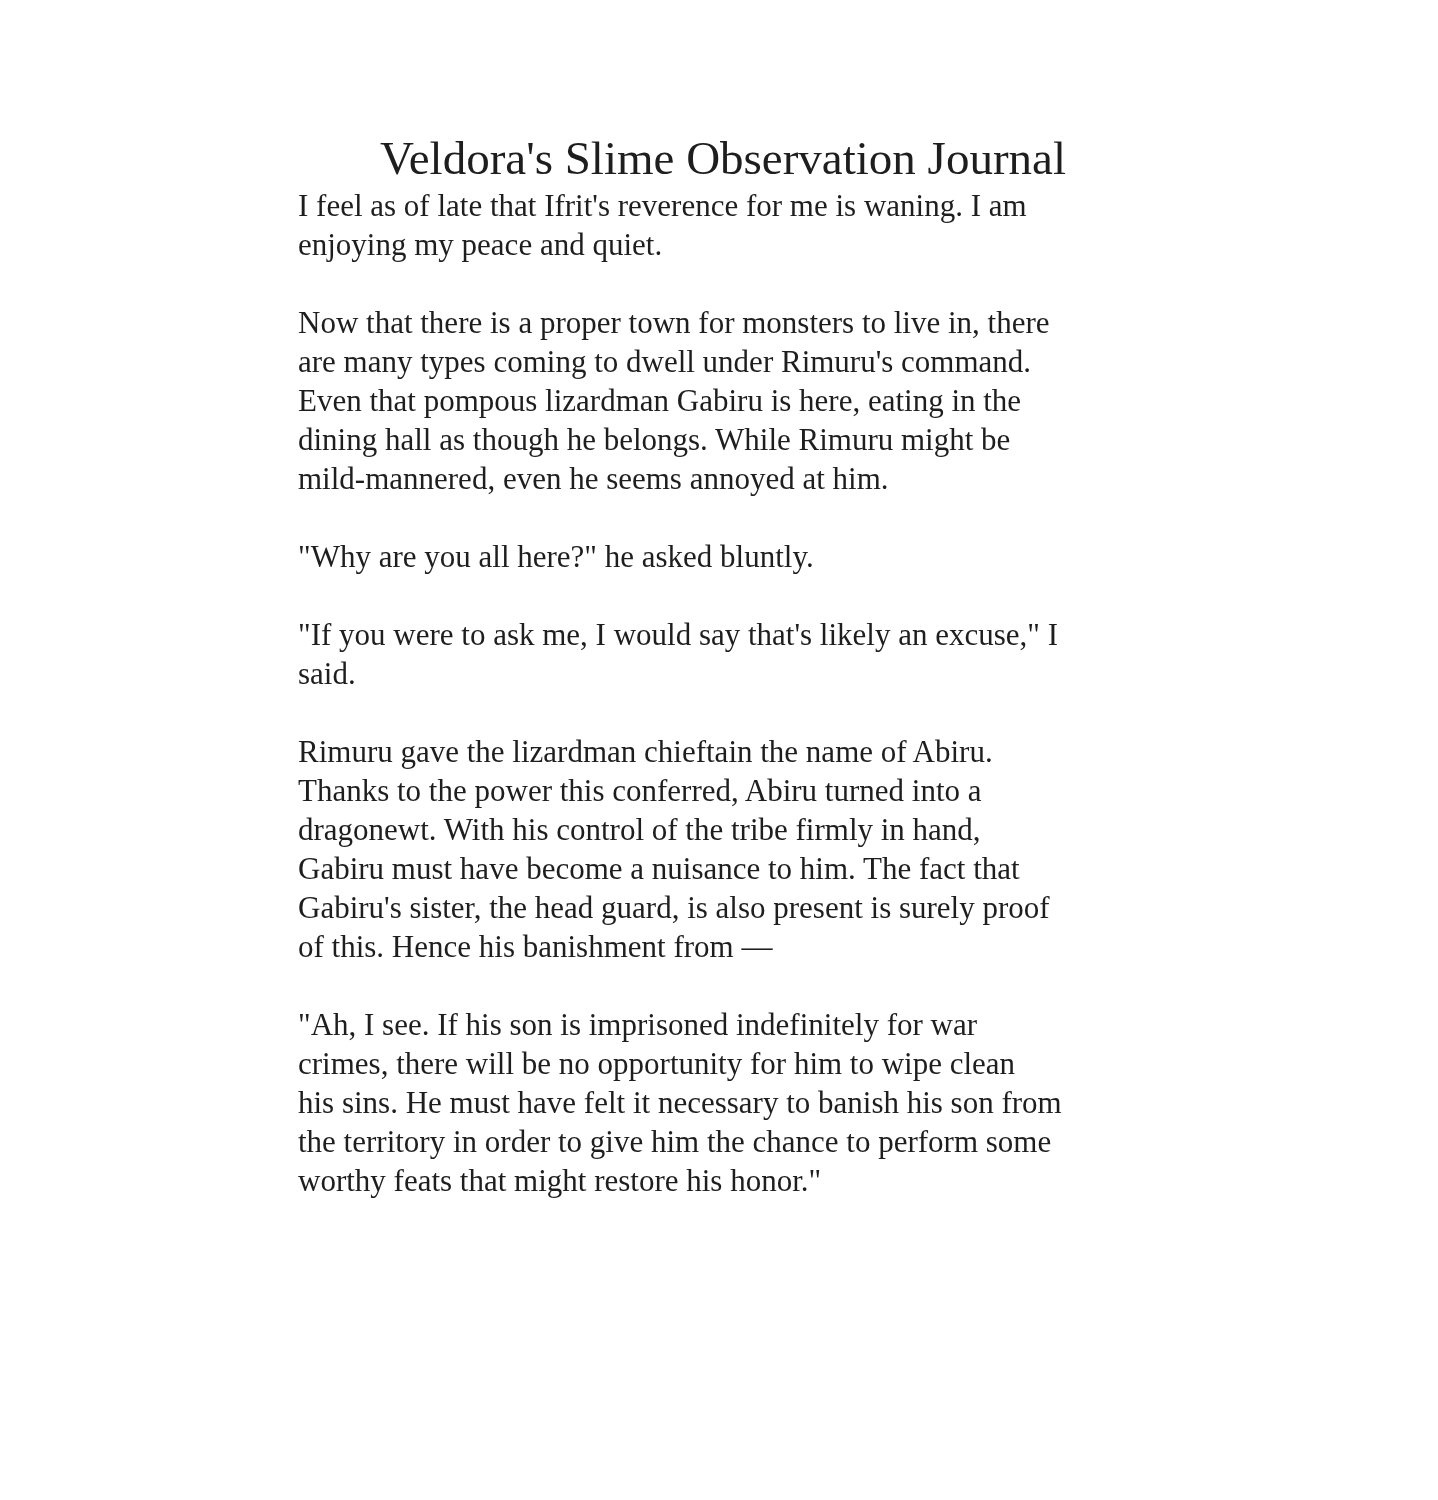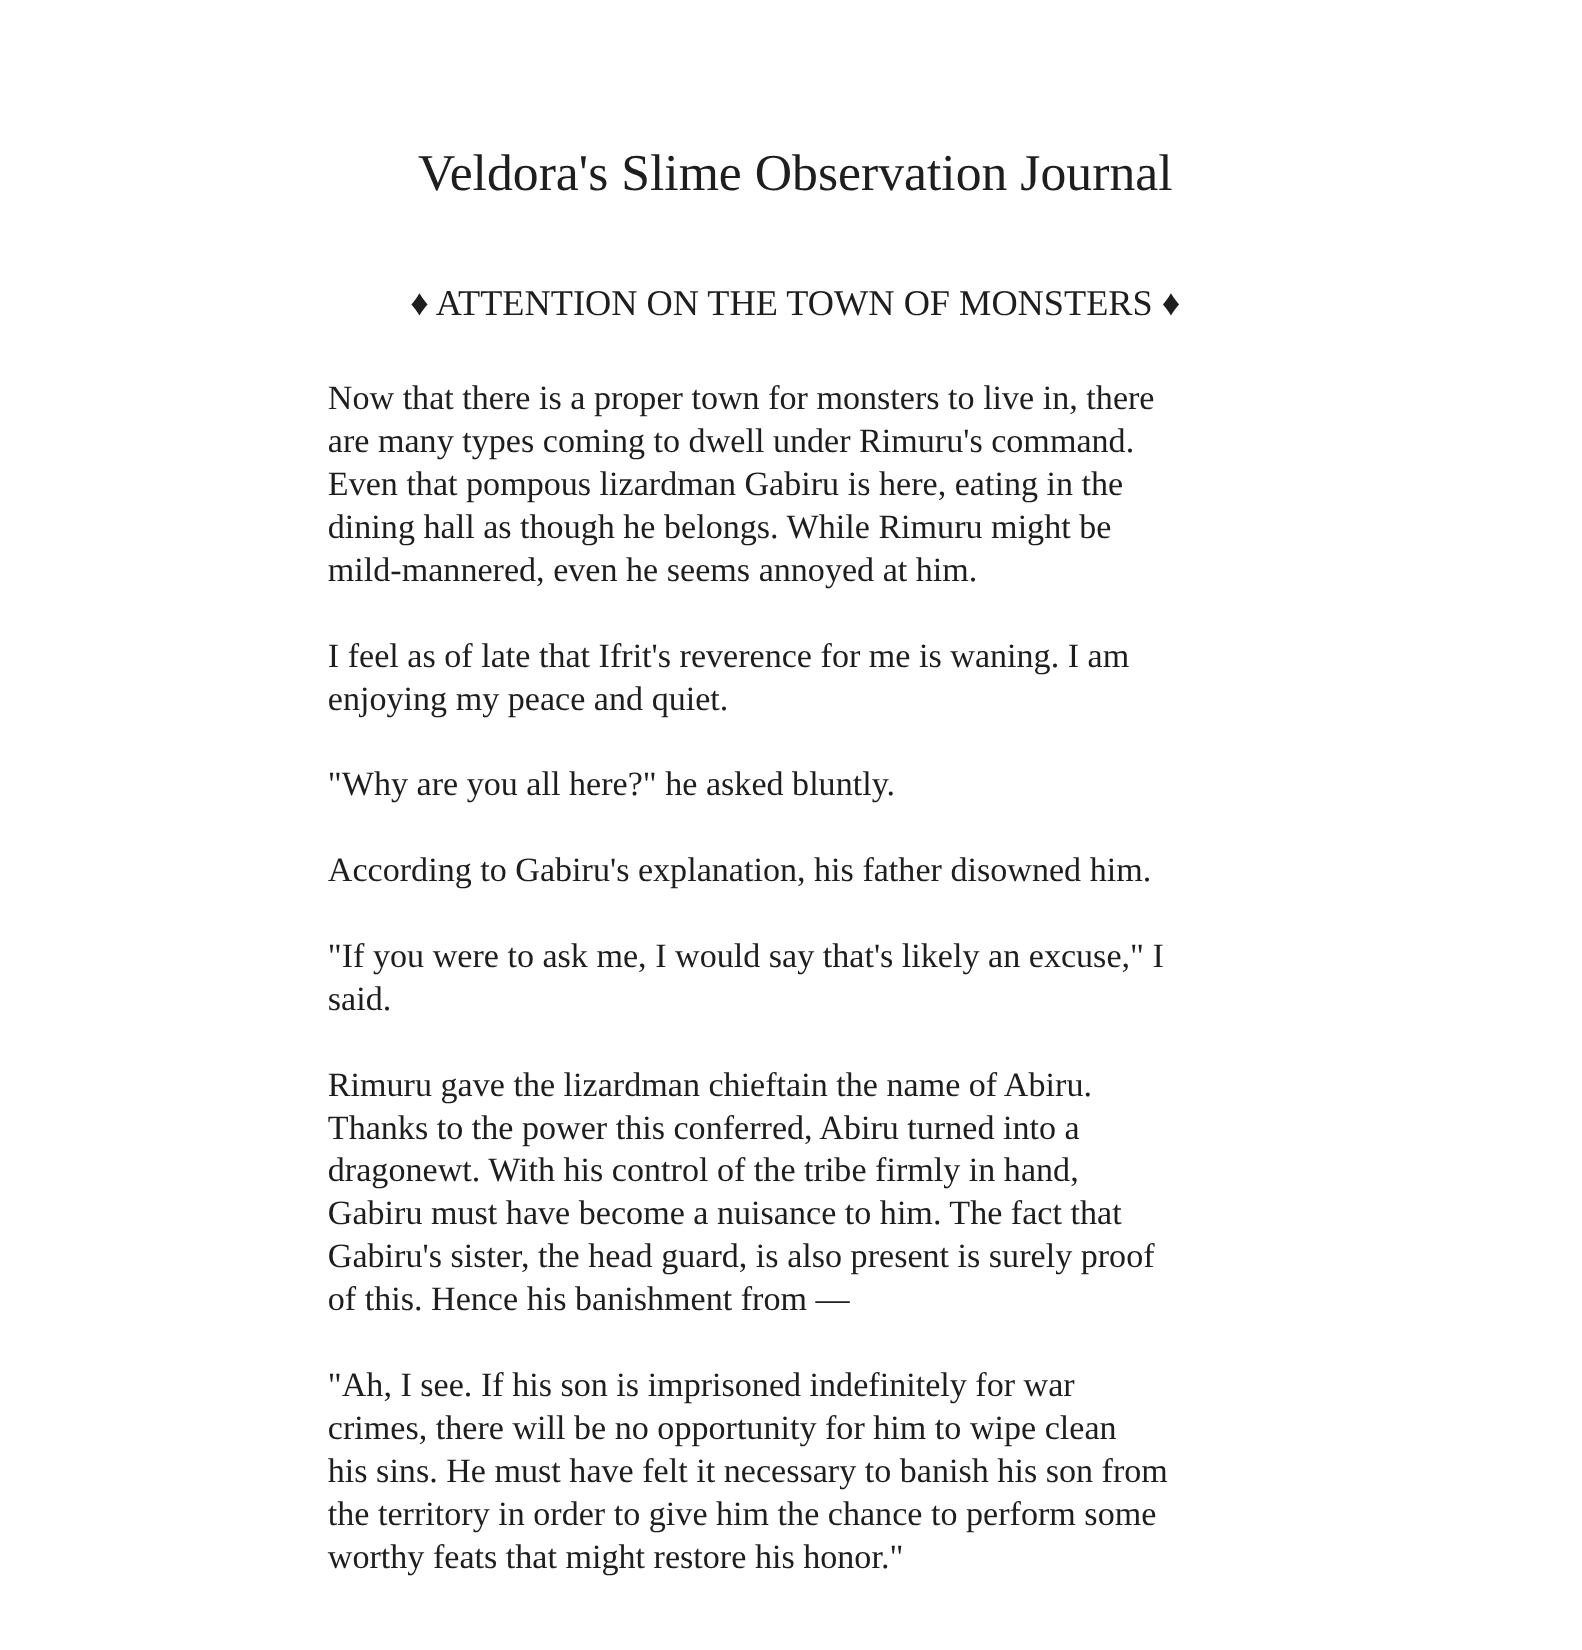--- a/index.html
+++ b/index.html
@@ -56,32 +56,30 @@
 </style>
 </head>
 <body>
 
 <div class="page">
 
   <div class="title-block">
     <h1 class="doc-title">Veldora's Slime Observation Journal</h1>
   </div>
 
-  <div class="section-heading">♦ ATTENTION ON THE TOWN OF MONSTERS ♦</div>
 
   <div>
+    <p class="body-para">I feel as of late that Ifrit's reverence for me is waning. I am
+enjoying my peace and quiet.</p>
     <p class="body-para">Now that there is a proper town for monsters to live in, there
 are many types coming to dwell under Rimuru's command.
 Even that pompous lizardman Gabiru is here, eating in the
 dining hall as though he belongs. While Rimuru might be
 mild-mannered, even he seems annoyed at him.</p>
-    <p class="body-para">I feel as of late that Ifrit's reverence for me is waning. I am
-enjoying my peace and quiet.</p>
     <p class="body-para">"Why are you all here?" he asked bluntly.</p>
-    <p class="body-para">According to Gabiru's explanation, his father disowned him.</p>
     <p class="body-para">"If you were to ask me, I would say that's likely an excuse," I
 said.</p>
     <p class="body-para">Rimuru gave the lizardman chieftain the name of Abiru.
 Thanks to the power this conferred, Abiru turned into a
 dragonewt. With his control of the tribe firmly in hand,
 Gabiru must have become a nuisance to him. The fact that
 Gabiru's sister, the head guard, is also present is surely proof
 of this. Hence his banishment from —</p>
     <p class="body-para">"Ah, I see. If his son is imprisoned indefinitely for war
 crimes, there will be no opportunity for him to wipe clean

